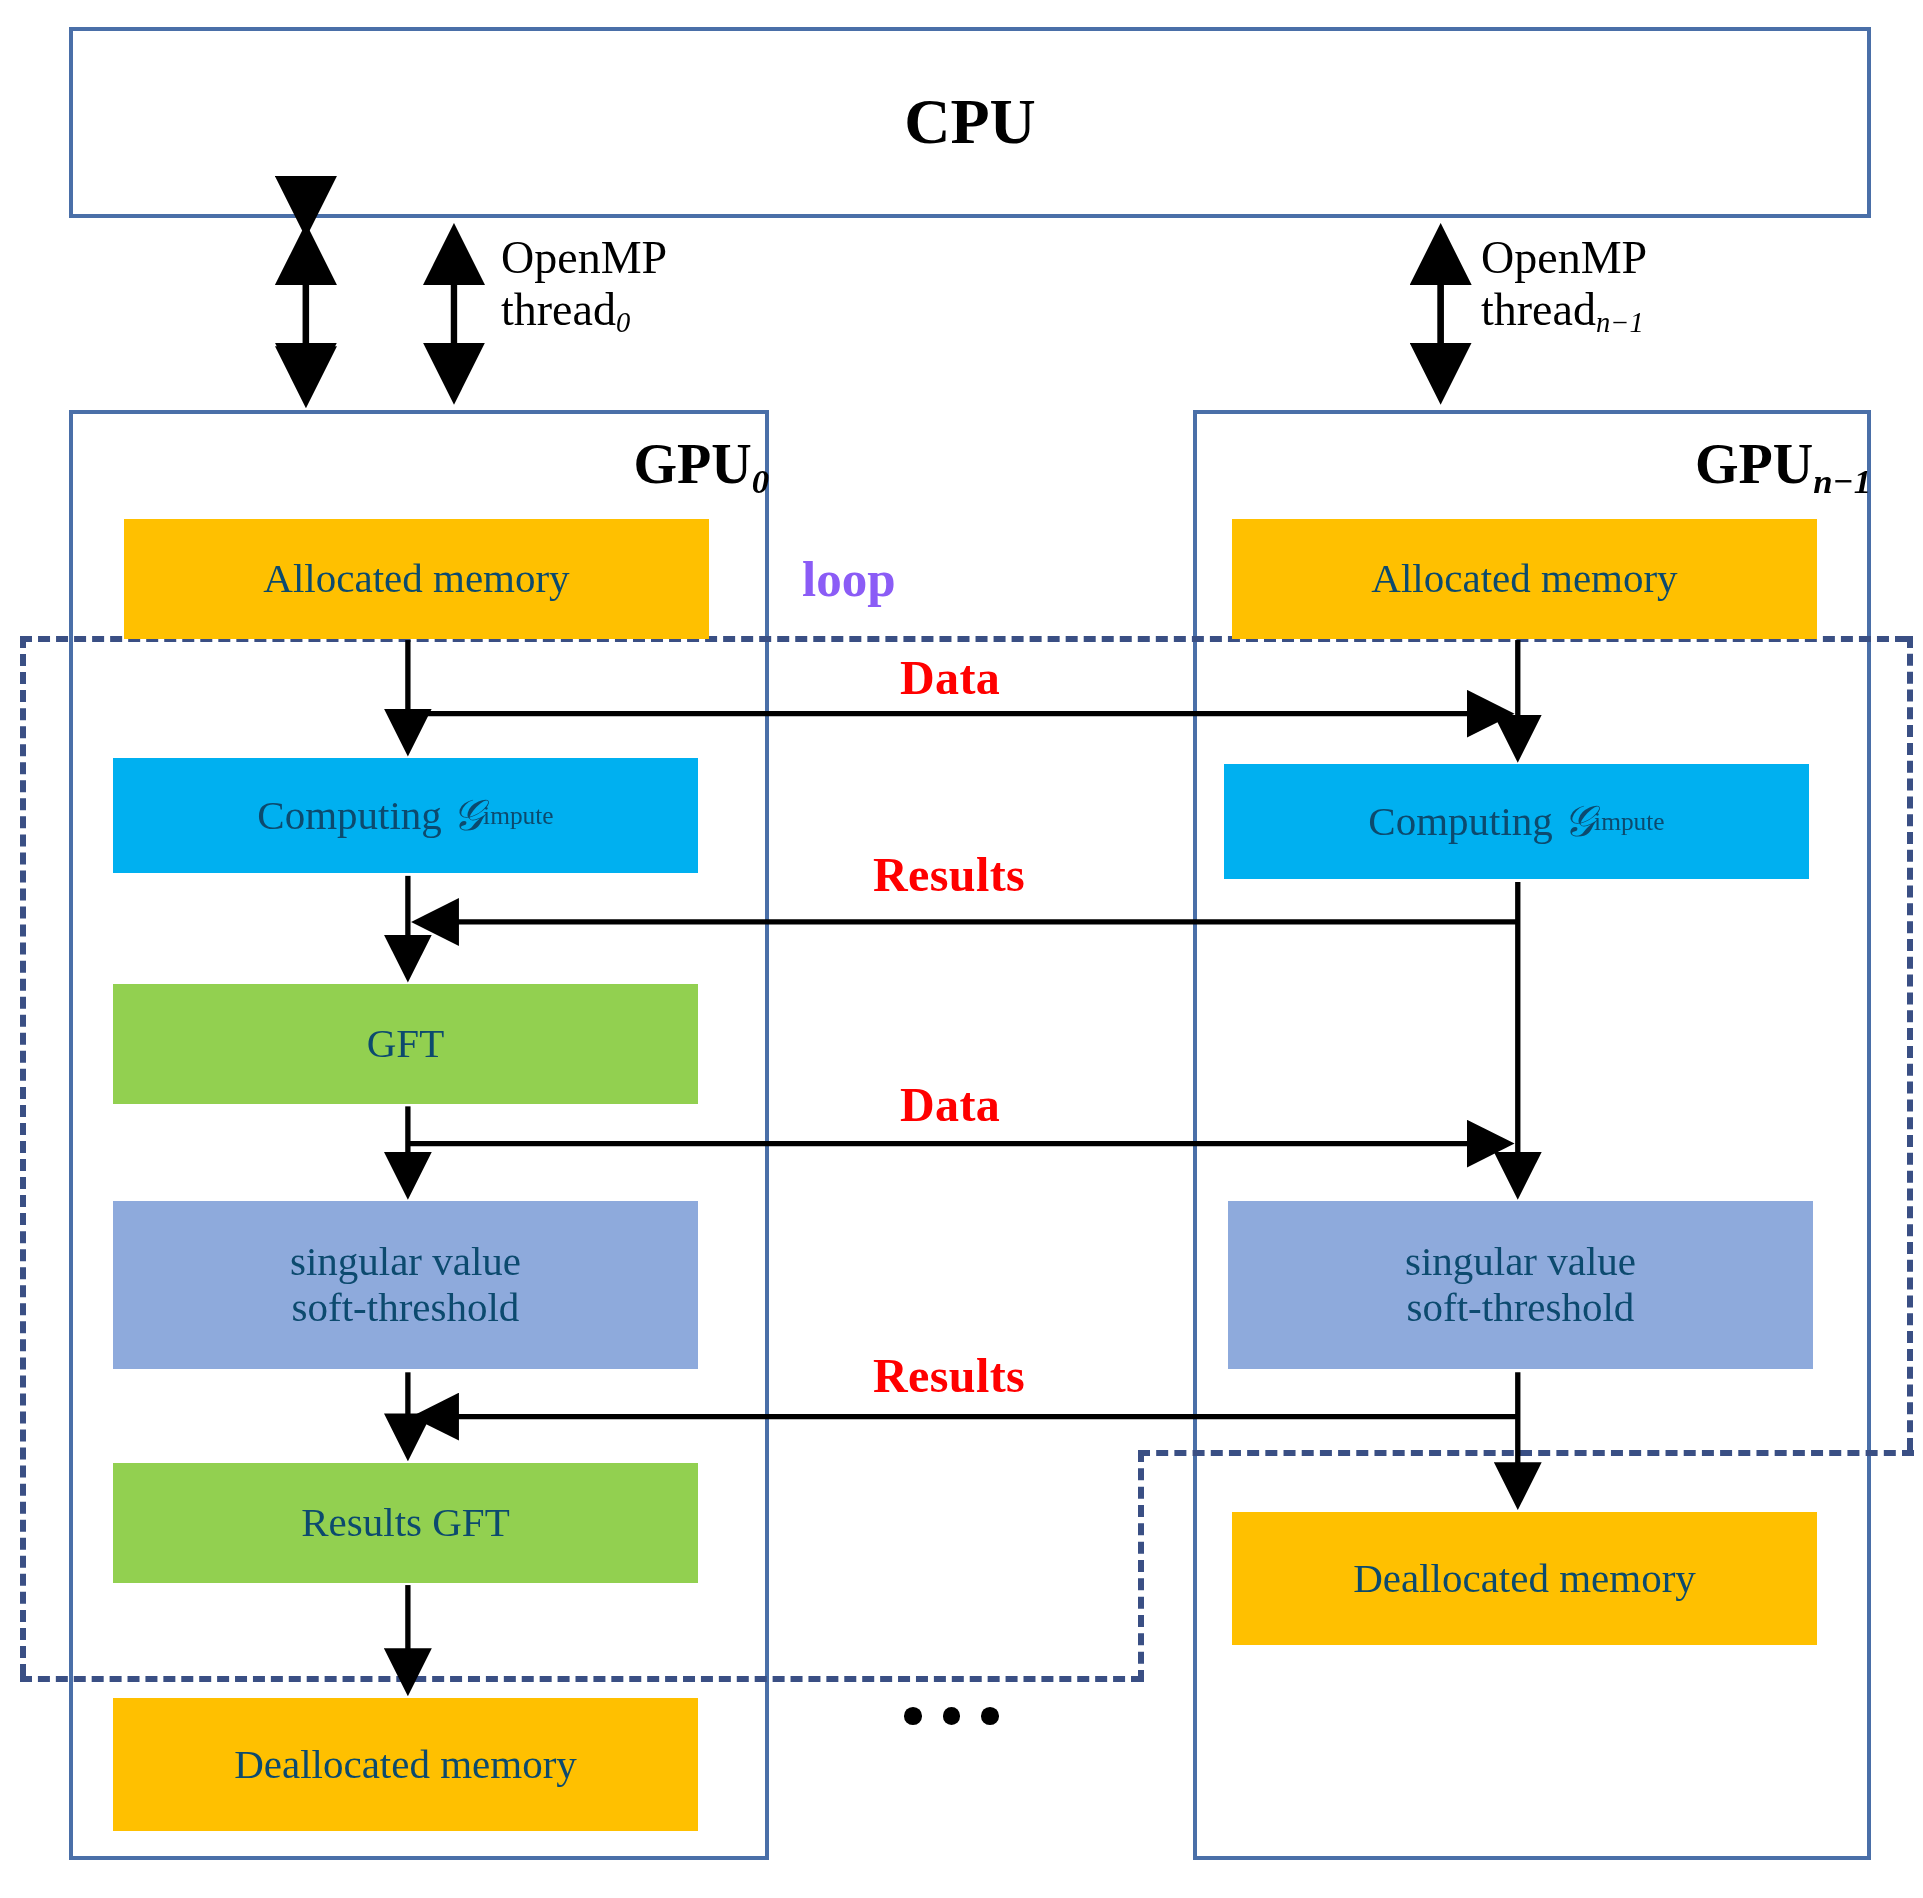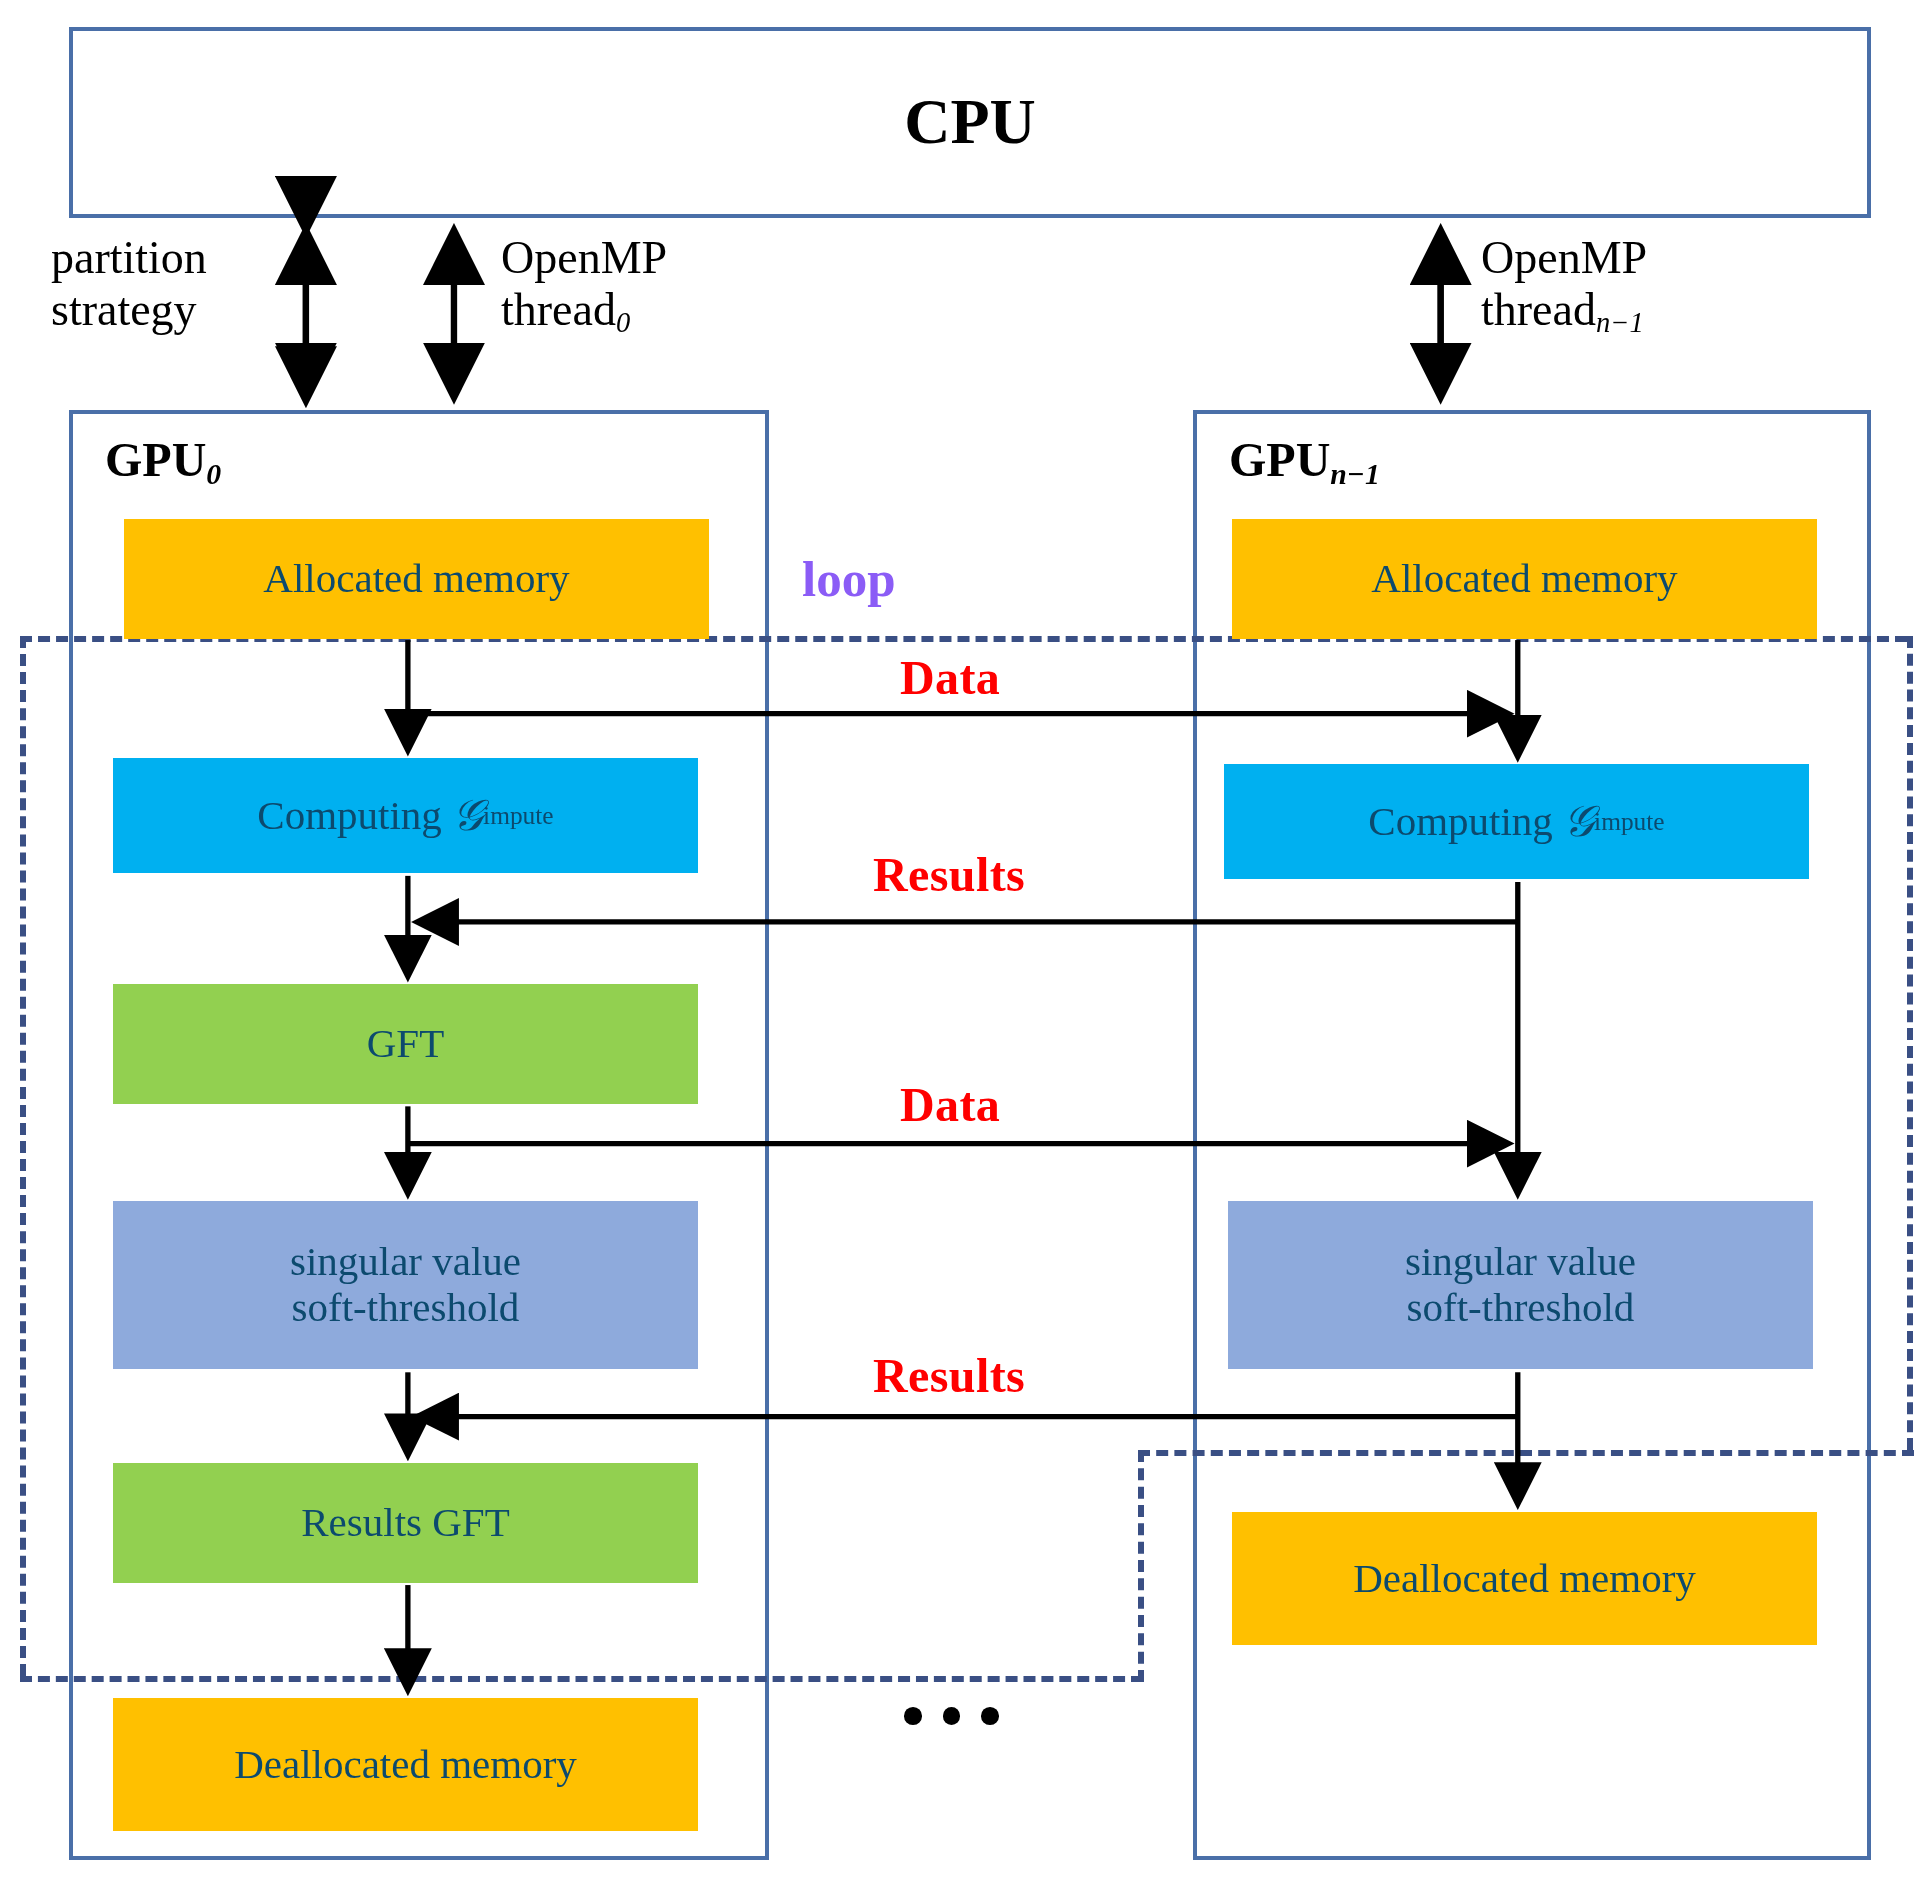--- a/index.html
+++ b/index.html
@@ -27,25 +27,24 @@
   }
   .cpu-title {
     font-weight: bold;
     font-size: 64px;
     color: #000000;
     text-align: center;
     width: 100%;
   }
   .gpu-title {
     font-weight: bold;
-    font-size: 48px;
+    font-size: 56px;
     color: #000000;
-    text-align: left;
+    text-align: right;
     white-space: nowrap;
-    padding-left: 36px;
   }
   .gpu-title sub {
     font-size: 0.62em;
     font-style: italic;
     font-weight: bold;
     vertical-align: -0.28em;
   }
 
   
   .block {
@@ -136,22 +135,20 @@
 </style>
 </head>
 <body>
 
 <div id="stage">
 
   <div class="abs container-box" style="left:69px; top:26.6px; width:1802px; height:191px; display:flex; align-items:center; justify-content:flex-end;">
     <div class="cpu-title">CPU</div>
   </div>
 
-  <div class="abs side-label" style="left:51px; top:232px; width:266px;">partition
-strategy</div>
 
   <div class="abs side-label" style="left:501px; top:232px; width:293px;"><span>OpenMP
 thread</span><sub>0</sub></div>
 
   <div class="abs side-label" style="left:1481px; top:232px; width:381px;"><span>OpenMP
 thread</span><sub>n−1</sub></div>
 
   <div class="abs container-box" style="left:69px; top:410px; width:700px; height:1450px;"></div>
   <div class="abs gpu-title" style="left:69px; top:432px; width:700px;"><span>GPU</span><sub>0</sub></div>
 

